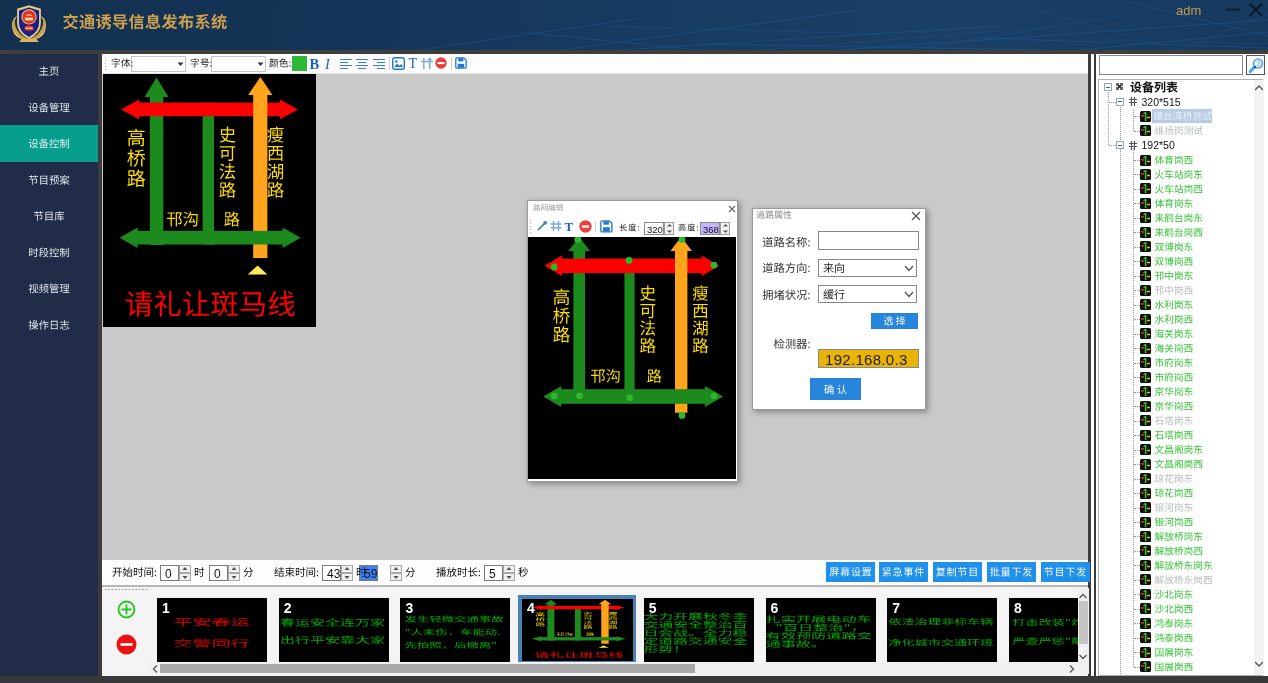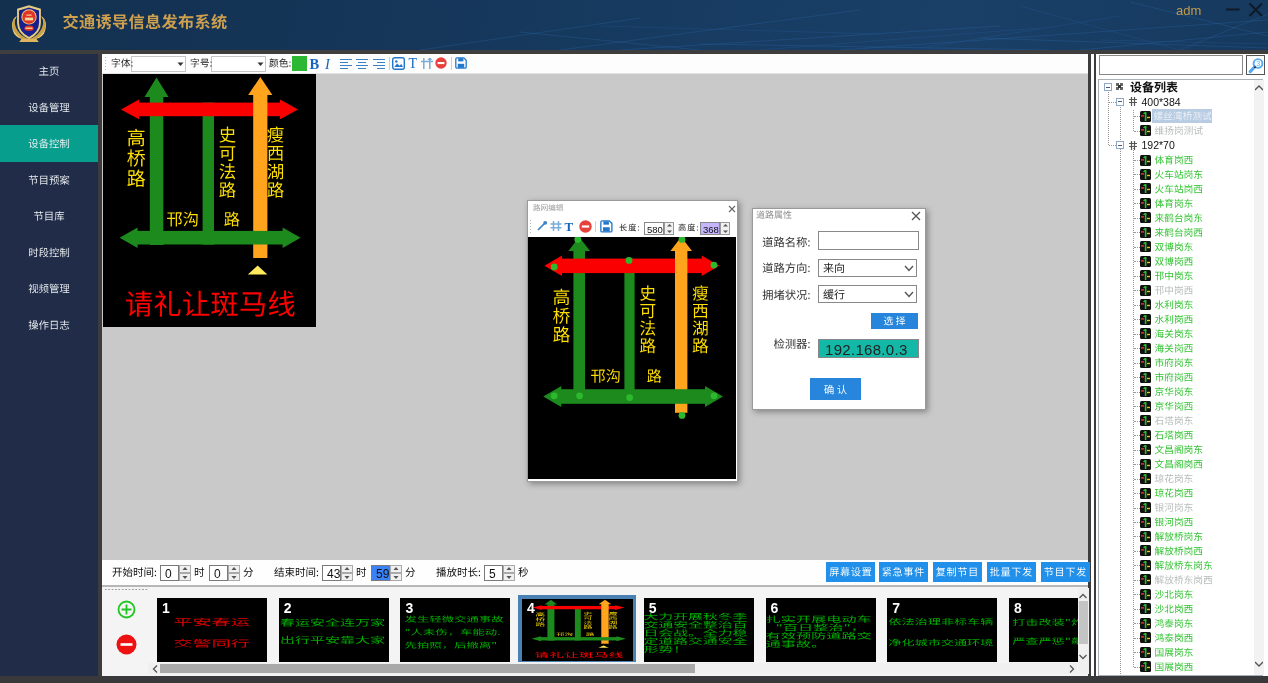--- a/index.html
+++ b/index.html
@@ -153,21 +153,21 @@
       <path d="M4 2 L6.5 5 H1.5 Z" fill="#555"></path>
       <path d="M4 14 L6.5 11 H1.5 Z" fill="#555"></path>
     </svg>
     <div class="abs" style="left:322px;top:564.5px;width:19px;height:16px;background:#fff;border:1px solid #7a7a7a;font-size:12px;color:#111;padding:1px 0 0 4px;z-index:4">43</div>
     <div class="abs" style="left:341px;top:564.5px;width:12px;height:8px;background:#f0f0f0;border:1px solid #aaa;z-index:4"></div>
     <div class="abs" style="left:341px;top:572.5px;width:12px;height:8px;background:#f0f0f0;border:1px solid #aaa;z-index:4"></div>
     <svg class="abs" style="left:343px;top:564.5px;z-index:5" width="8" height="16">
       <path d="M4 2 L6.5 5 H1.5 Z" fill="#555"></path>
       <path d="M4 14 L6.5 11 H1.5 Z" fill="#555"></path>
     </svg>
-    <div class="abs" style="left:371px;top:564.5px;width:19px;height:16px;background:#3b82f6;border:1px solid #7a7a7a;font-size:12px;color:#111;padding:1px 8px 0 4px;z-index:4">59</div>
+    <div class="abs" style="left:359px;top:564.5px;width:19px;height:16px;background:#3b82f6;border:1px solid #7a7a7a;font-size:12px;color:#111;padding:1px 8px 0 4px;z-index:4">59</div>
     <div class="abs" style="left:390px;top:564.5px;width:12px;height:8px;background:#f0f0f0;border:1px solid #aaa;z-index:4"></div>
     <div class="abs" style="left:390px;top:572.5px;width:12px;height:8px;background:#f0f0f0;border:1px solid #aaa;z-index:4"></div>
     <svg class="abs" style="left:392px;top:564.5px;z-index:5" width="8" height="16">
       <path d="M4 2 L6.5 5 H1.5 Z" fill="#555"></path>
       <path d="M4 14 L6.5 11 H1.5 Z" fill="#555"></path>
     </svg>
     <div class="abs" style="left:484px;top:564.5px;width:19px;height:16px;background:#fff;border:1px solid #7a7a7a;font-size:12px;color:#111;padding:1px 0 0 4px;z-index:4">5</div>
     <div class="abs" style="left:503px;top:564.5px;width:12px;height:8px;background:#f0f0f0;border:1px solid #aaa;z-index:4"></div>
     <div class="abs" style="left:503px;top:572.5px;width:12px;height:8px;background:#f0f0f0;border:1px solid #aaa;z-index:4"></div>
     <svg class="abs" style="left:505px;top:564.5px;z-index:5" width="8" height="16">
@@ -287,21 +287,21 @@
     <svg class="abs" style="left:579px;top:220px;z-index:11" width="13" height="13">
       <circle cx="6.5" cy="6.5" r="6.2" fill="#e8413c"></circle>
       <rect x="2.8" y="5.4" width="7.4" height="2.2" fill="#fff"></rect>
     </svg>
     <div class="abs" style="left:595px;top:221px;width:1px;height:11px;background:#d0d0d0;z-index:11"></div>
     <svg class="abs" style="left:600px;top:220px;z-index:11" width="12.75" height="12.75" viewBox="0 0 15 15">
       <path d="M1 2.5 Q1 1 2.5 1 H11 L14 4 V12.5 Q14 14 12.5 14 H2.5 Q1 14 1 12.5 Z" fill="none" stroke="#2277cc" stroke-width="1.6"></path>
       <rect x="4" y="1.5" width="6.5" height="4" fill="#2277cc"></rect>
       <rect x="3.5" y="8.5" width="8" height="5" fill="#2277cc"></rect>
     </svg>
-    <div class="abs" style="left:644px;top:221.5px;width:20px;height:13px;background:#fff;border:1px solid #888;font-size:9.5px;color:#111;padding:1px 0 0 2px;z-index:11">580</div>
+    <div class="abs" style="left:644px;top:221.5px;width:20px;height:13px;background:#fff;border:1px solid #888;font-size:9.5px;color:#111;padding:1px 0 0 2px;z-index:11">320</div>
     <div class="abs" style="left:664px;top:221.5px;width:10px;height:13px;background:#f0f0f0;border:1px solid #999;z-index:11"></div>
     <svg class="abs" style="left:665.5px;top:222.5px;z-index:12" width="7" height="11">
       <path d="M3.5 1 L6 3.6 H1 Z" fill="#555"></path>
       <path d="M3.5 10 L6 7.4 H1 Z" fill="#555"></path>
     </svg>
     <div class="abs" style="left:700px;top:221.5px;width:20px;height:13px;background:#c4b5fd;border:1px solid #888;font-size:9.5px;color:#111;padding:1px 0 0 2px;z-index:11">368</div>
     <div class="abs" style="left:720px;top:221.5px;width:10px;height:13px;background:#f0f0f0;border:1px solid #999;z-index:11"></div>
     <svg class="abs" style="left:721.5px;top:222.5px;z-index:12" width="7" height="11">
       <path d="M3.5 1 L6 3.6 H1 Z" fill="#555"></path>
       <path d="M3.5 10 L6 7.4 H1 Z" fill="#555"></path>
@@ -361,21 +361,21 @@
     <div class="abs" style="left:818px;top:231px;width:101px;height:19px;background:#fff;border:1px solid #888;z-index:16"></div>
     <div class="abs" style="left:818px;top:258.5px;width:99px;height:18px;background:#fff;border:1px solid #888;z-index:16"></div>
     <svg class="abs" style="left:904px;top:264.5px;z-index:17" width="10" height="7">
       <path d="M1 1 L5 5.5 L9 1" fill="none" stroke="#555" stroke-width="1.4"></path>
     </svg>
     <div class="abs" style="left:818px;top:285px;width:99px;height:18px;background:#fff;border:1px solid #888;z-index:16"></div>
     <svg class="abs" style="left:904px;top:291px;z-index:17" width="10" height="7">
       <path d="M1 1 L5 5.5 L9 1" fill="none" stroke="#555" stroke-width="1.4"></path>
     </svg>
     <div class="abs" style="left:871px;top:313px;width:47px;height:16px;background:#2786db;z-index:16"></div>
-    <div class="abs" style="left:818px;top:339px;width:101px;height:19px;background:#14b8a6;border:1px solid #888;font-size:15px;letter-spacing:0.3px;color:#222;padding:1px 0 0 6px;z-index:16">192.168.0.3</div>
+    <div class="abs" style="left:818px;top:349px;width:101px;height:19px;background:#eab308;border:1px solid #888;font-size:15px;letter-spacing:0.3px;color:#222;padding:1px 0 0 6px;z-index:16">192.168.0.3</div>
     <div class="abs" style="left:810px;top:378px;width:51px;height:22px;background:#2786db;z-index:16"></div>
     <div class="abs" style="left:1091px;top:53px;width:177px;height:623px;background:#fff;z-index:3"></div>
     <div class="abs" style="left:1094px;top:53px;width:2px;height:623px;background:#3c3c3c;z-index:4"></div>
     <div class="abs" style="left:1099px;top:55px;width:144px;height:20px;background:#fff;border:1px solid #888;z-index:5"></div>
     <div class="abs" style="left:1245.5px;top:55px;width:19px;height:20px;background:#fff;border:1.5px solid #555;z-index:5"></div>
     <svg class="abs" style="left:1247px;top:57px;z-index:6" width="17" height="17">
       <circle cx="11" cy="6.5" r="4.4" fill="none" stroke="#56a8f0" stroke-width="1.9"></circle>
       <path d="M7.6 10 L3.2 14.6" stroke="#56a8f0" stroke-width="3.2" stroke-linecap="round"></path>
       <circle cx="8" cy="10.2" r="0.9" fill="#222"></circle>
       <text x="9.3" y="9" font-size="7" fill="#56a8f0" font-family="Liberation Sans">3</text>
@@ -404,21 +404,21 @@
       </g>
     </svg>
     <div class="abs" style="left:1109px;top:101.9px;width:7px;height:1px;border-top:1px dotted #999;z-index:6"></div>
     <div class="abs" style="left:1116px;top:97.9px;width:8px;height:8px;background:#fff;border:1px solid #8fa8c8;z-index:7"></div>
     <div class="abs" style="left:1118px;top:101.4px;width:4px;height:1px;background:#557;z-index:8"></div>
     <svg class="abs" style="left:1128px;top:96.4px;z-index:7" width="10" height="11">
       <g stroke="#555" stroke-width="1.2">
         <path d="M3.5 1 V10 M6.5 1 V10 M1 3.5 H9 M1 6.5 H9"></path>
       </g>
     </svg>
-    <div class="abs" style="left:1141.5px;top:95.9px;color:#111;font-size:10.5px;z-index:7">400*384</div>
+    <div class="abs" style="left:1141.5px;top:95.9px;color:#111;font-size:10.5px;z-index:7">320*515</div>
     <div class="abs" style="left:1134px;top:116px;width:6px;height:1px;border-top:1px dotted #999;z-index:6"></div>
     <svg class="abs" style="left:1140px;top:110.5px;z-index:7" width="11" height="11">
       <rect width="11" height="11" rx="1.5" fill="#111"></rect>
       <rect x="4.8" y="1" width="1.6" height="9" fill="#2db92d"></rect>
       <path d="M1 4.2 h3 v1.4 h-3Z" fill="#e33"></path>
       <path d="M7 5.8 h3 v1.4 h-3Z" fill="#e7c520"></path>
       <path d="M4.8 1 l2 2 h-4Z" fill="#2db92d"></path>
     </svg>
     <div class="abs" style="left:1151.5px;top:109px;width:60px;height:13.5px;background:#b7cbe2;z-index:6"></div>
     <div class="abs" style="left:1134px;top:130.5px;width:6px;height:1px;border-top:1px dotted #999;z-index:6"></div>
@@ -430,21 +430,21 @@
       <path d="M4.8 1 l2 2 h-4Z" fill="#2db92d"></path>
     </svg>
     <div class="abs" style="left:1109px;top:145.2px;width:7px;height:1px;border-top:1px dotted #999;z-index:6"></div>
     <div class="abs" style="left:1116px;top:141.2px;width:8px;height:8px;background:#fff;border:1px solid #8fa8c8;z-index:7"></div>
     <div class="abs" style="left:1118px;top:144.7px;width:4px;height:1px;background:#557;z-index:8"></div>
     <svg class="abs" style="left:1128px;top:139.7px;z-index:7" width="10" height="11">
       <g stroke="#555" stroke-width="1.2">
         <path d="M3.5 1 V10 M6.5 1 V10 M1 3.5 H9 M1 6.5 H9"></path>
       </g>
     </svg>
-    <div class="abs" style="left:1141.5px;top:139.2px;color:#111;font-size:10.5px;z-index:7">192*70</div>
+    <div class="abs" style="left:1141.5px;top:139.2px;color:#111;font-size:10.5px;z-index:7">192*50</div>
     <div class="abs" style="left:1134px;top:160.0px;width:6px;height:1px;border-top:1px dotted #999;z-index:6"></div>
     <svg class="abs" style="left:1140px;top:154.5px;z-index:7" width="11" height="11">
       <rect width="11" height="11" rx="1.5" fill="#111"></rect>
       <rect x="4.8" y="1" width="1.6" height="9" fill="#2db92d"></rect>
       <path d="M1 4.2 h3 v1.4 h-3Z" fill="#e33"></path>
       <path d="M7 5.8 h3 v1.4 h-3Z" fill="#e7c520"></path>
       <path d="M4.8 1 l2 2 h-4Z" fill="#2db92d"></path>
     </svg>
     <div class="abs" style="left:1134px;top:174.48px;width:6px;height:1px;border-top:1px dotted #999;z-index:6"></div>
     <svg class="abs" style="left:1140px;top:168.98px;z-index:7" width="11" height="11">

